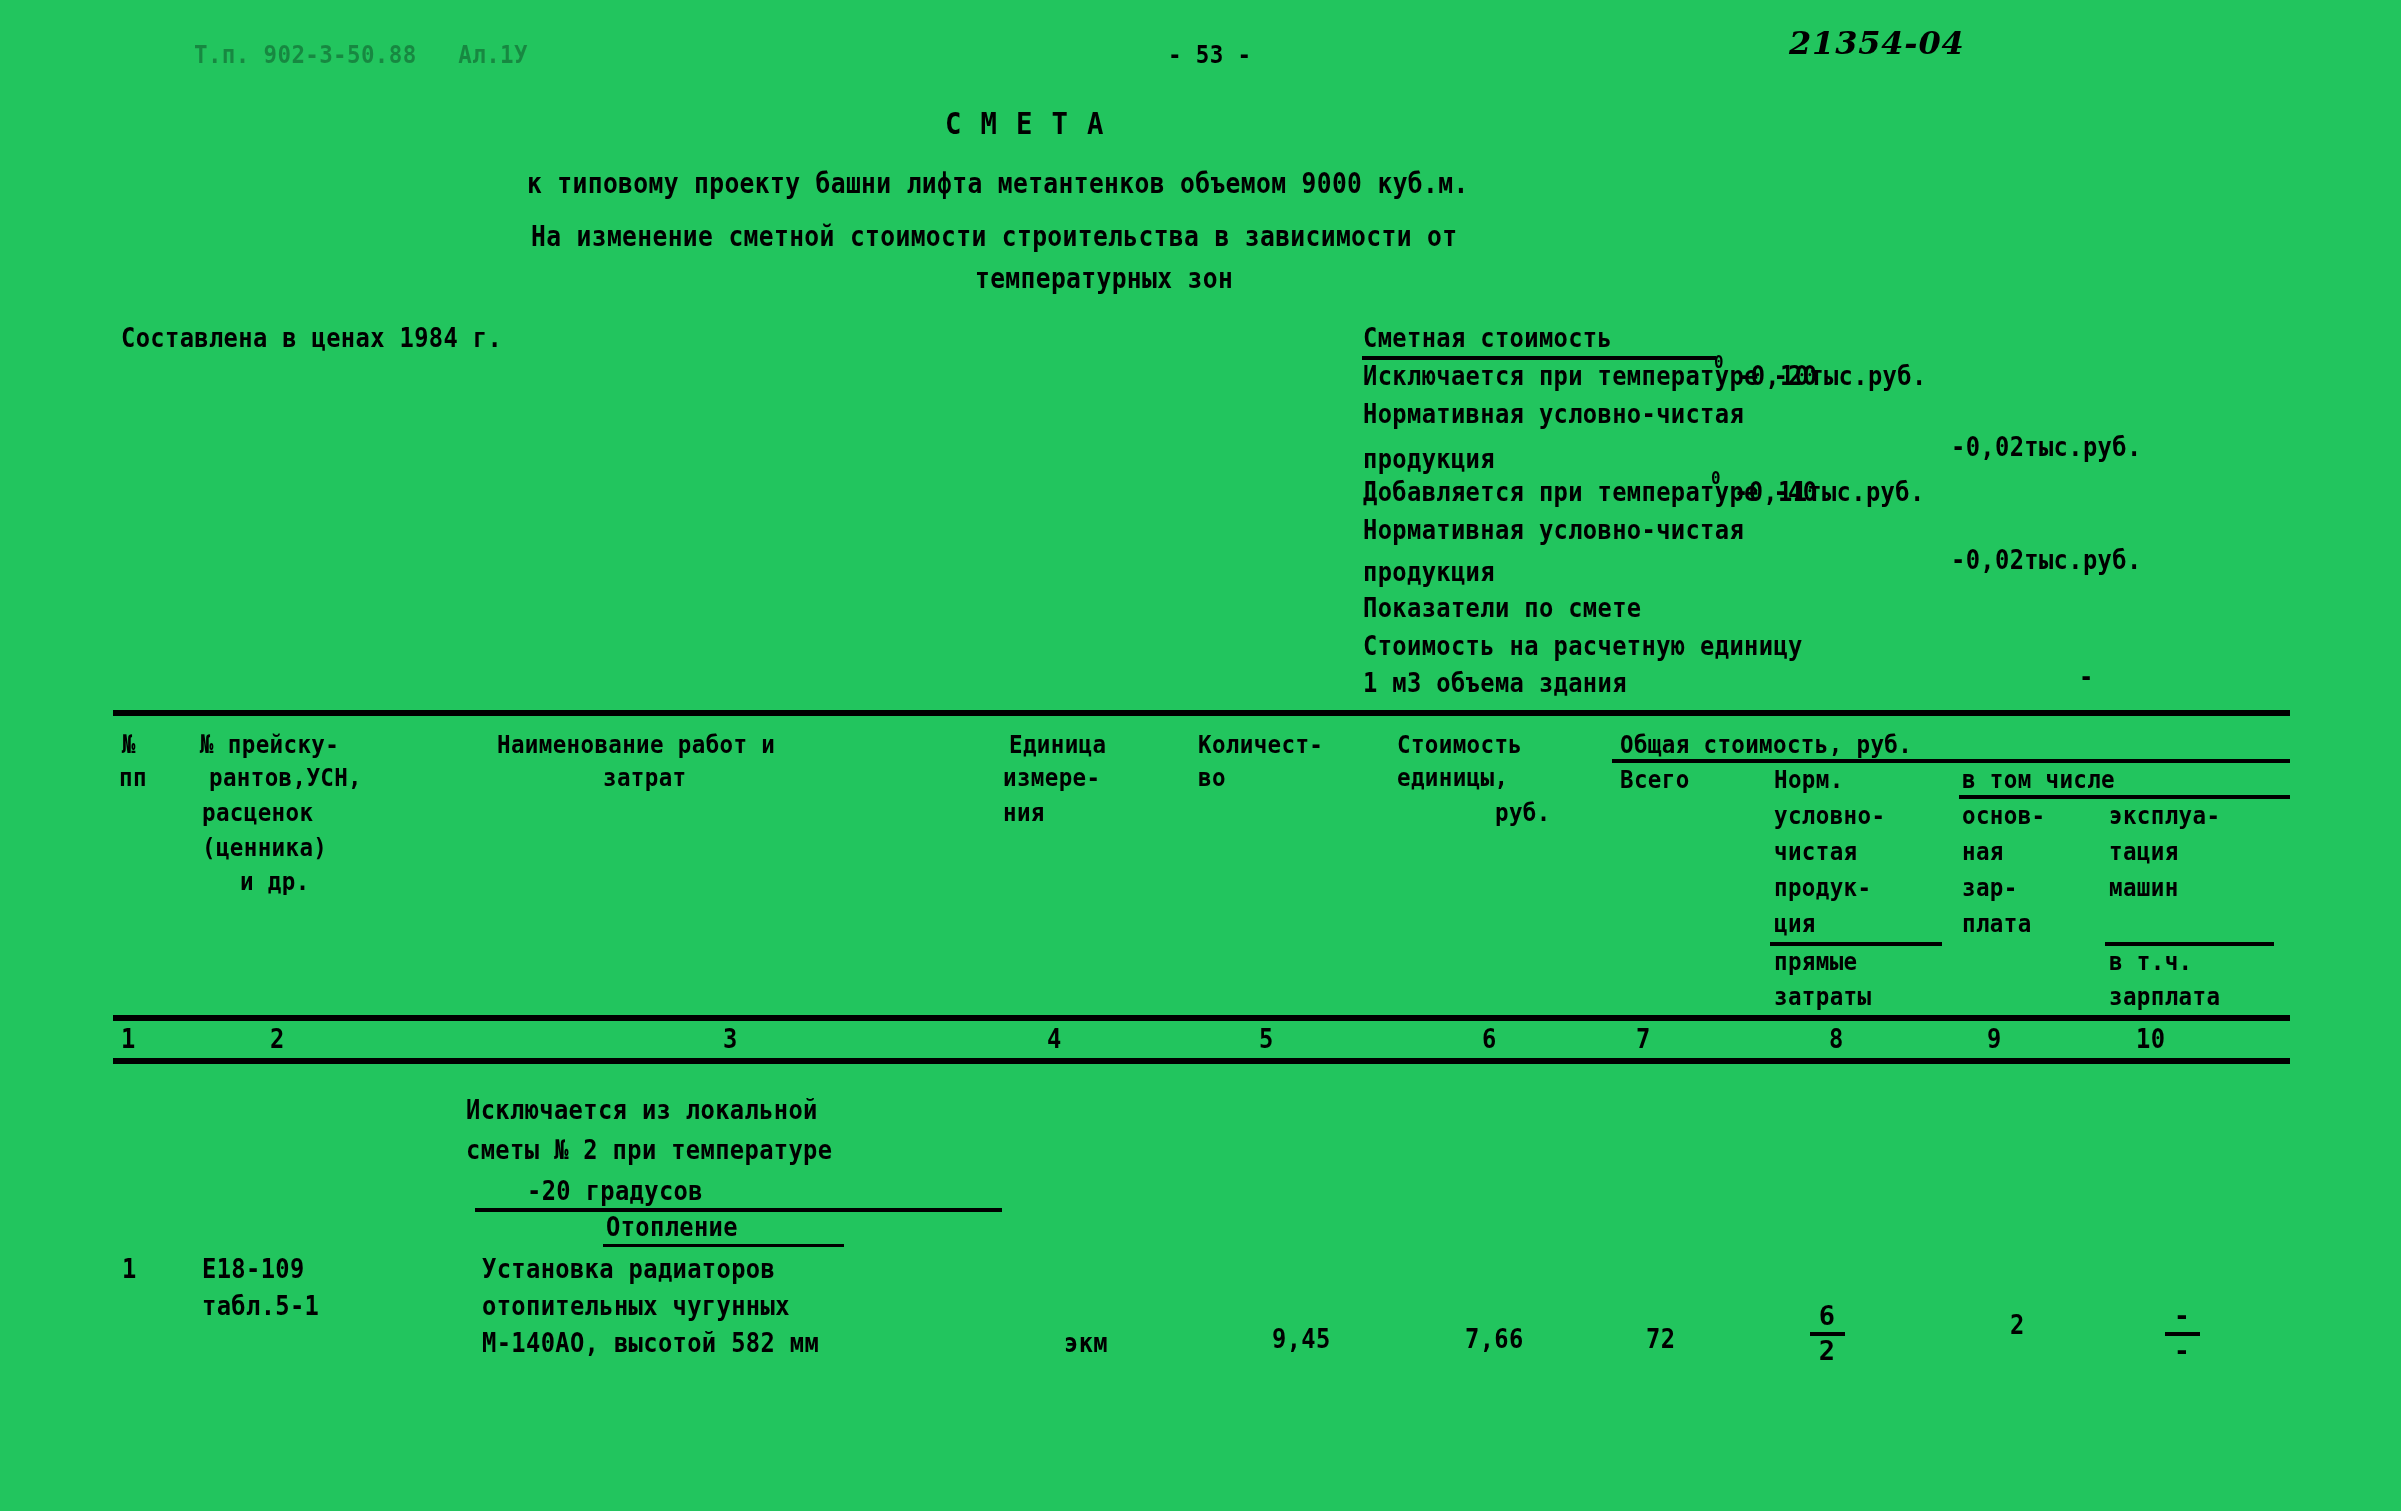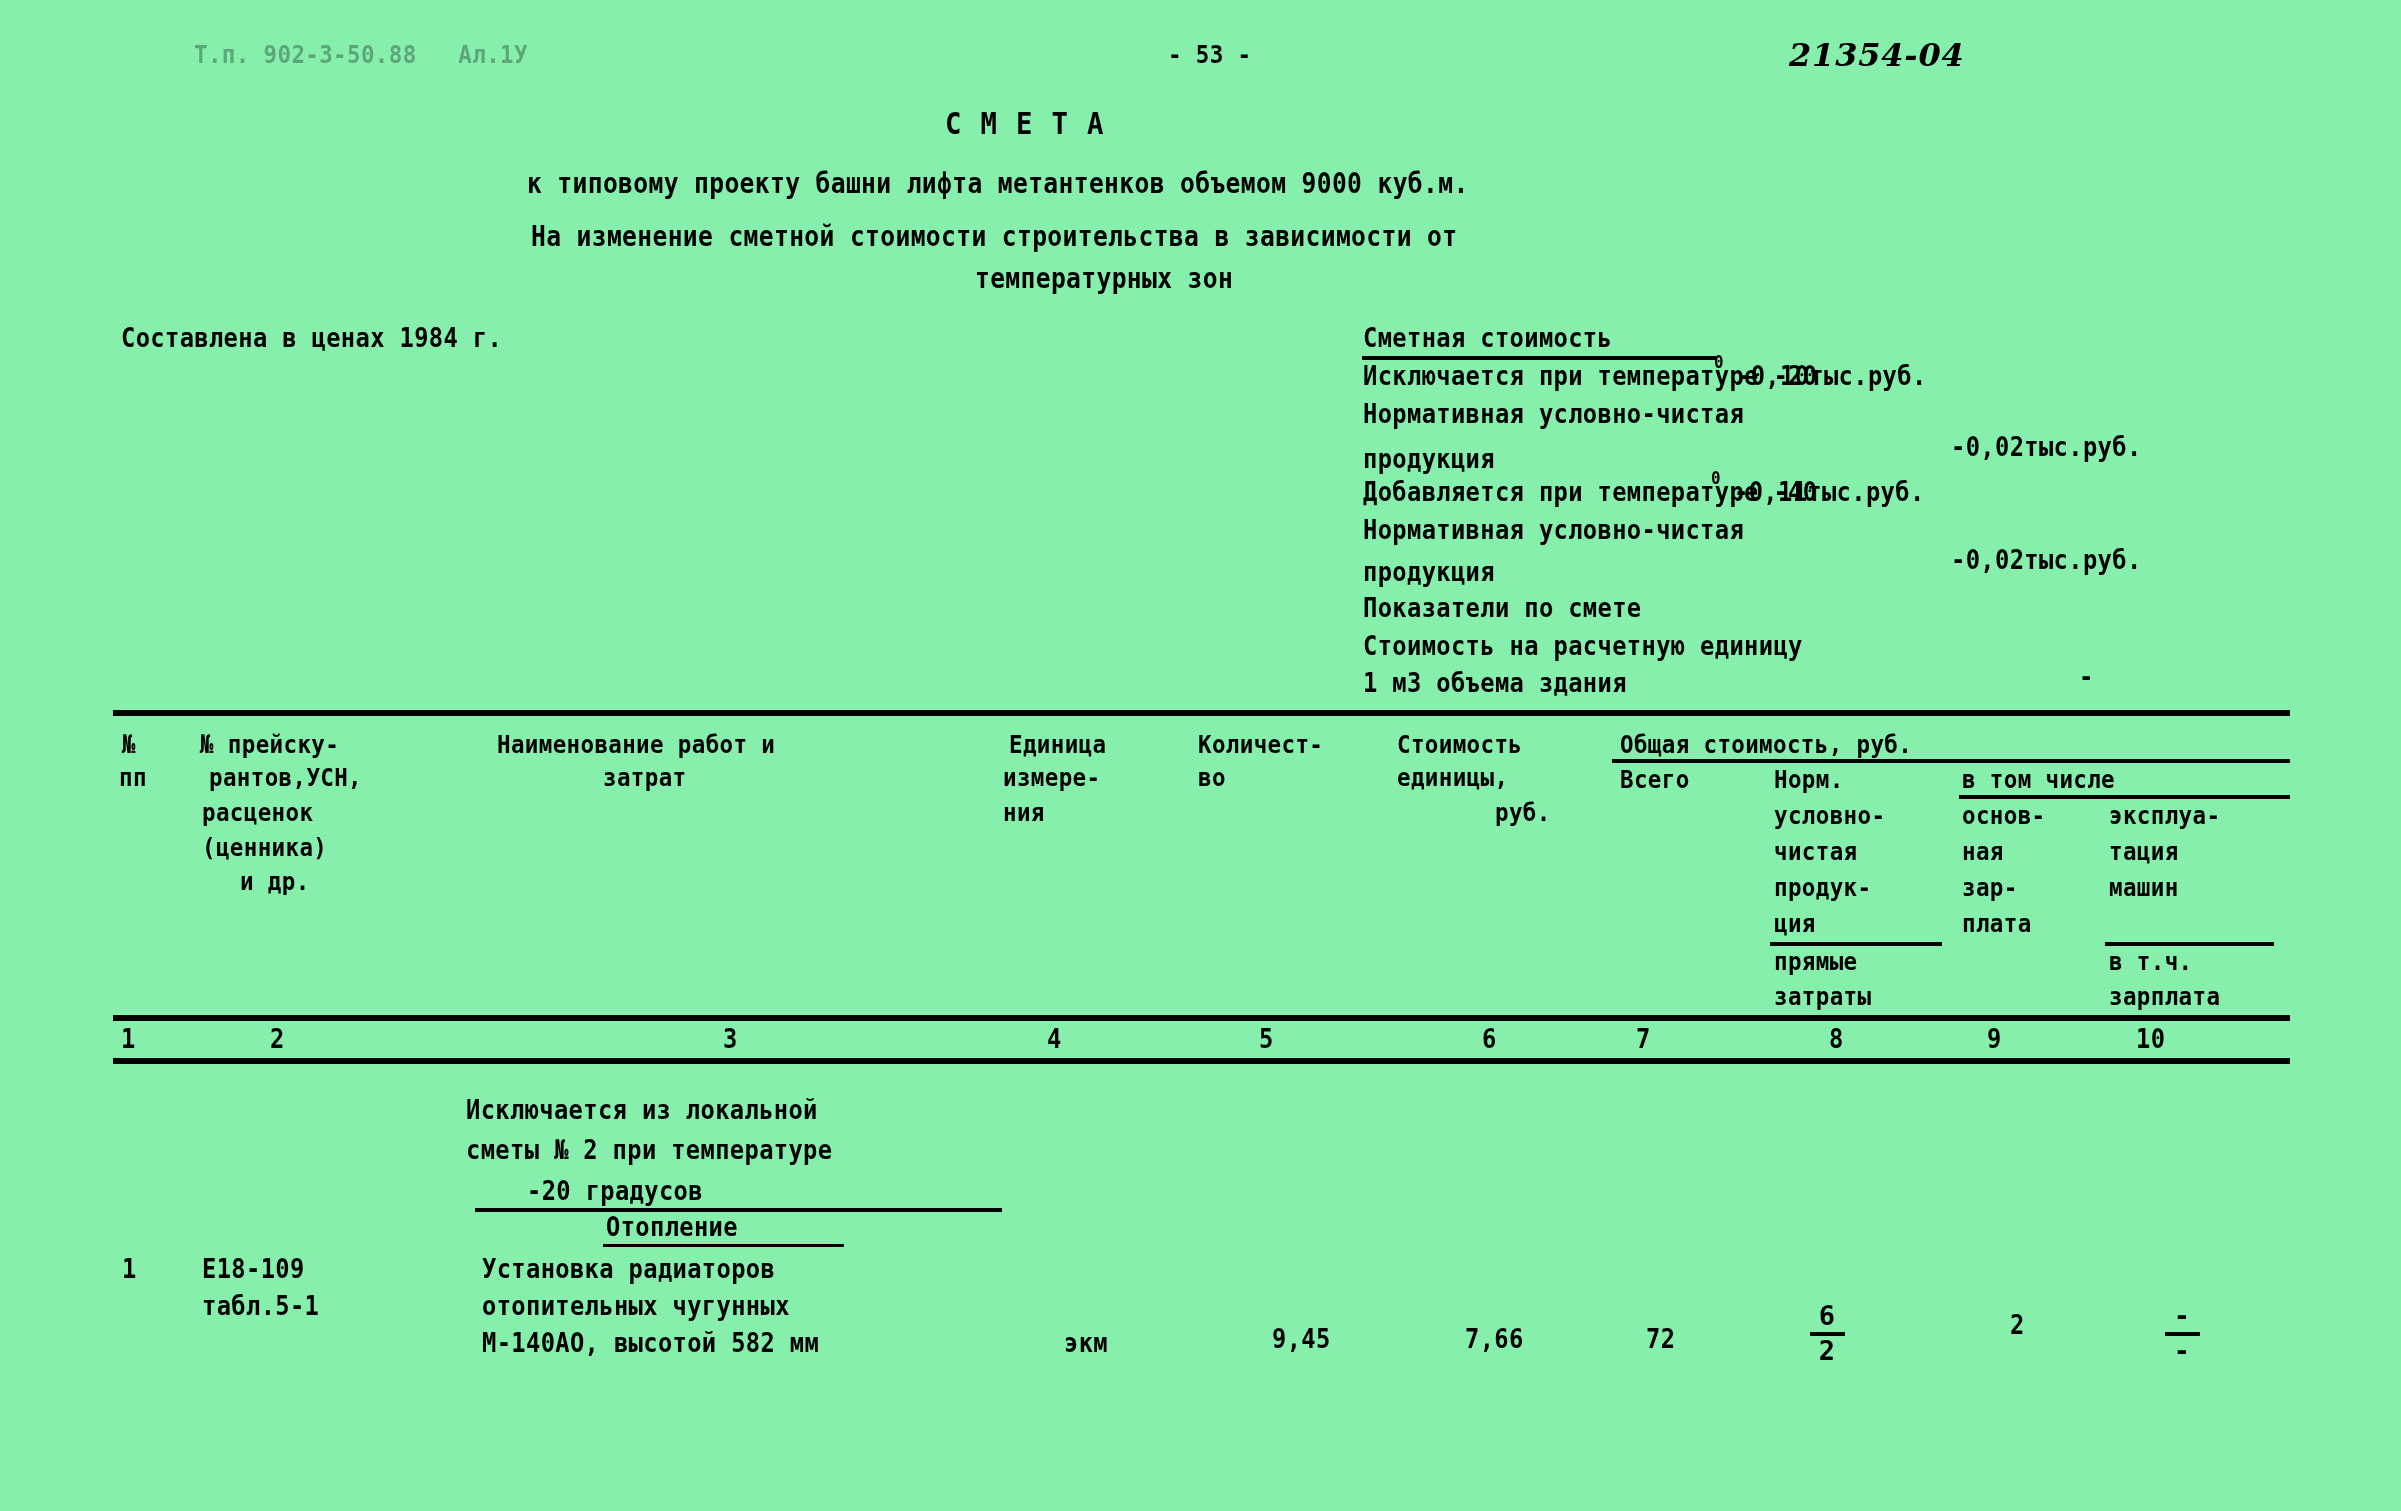--- a/index.html
+++ b/index.html
@@ -13,21 +13,21 @@
     height: 1512px;
     position: relative;
     font-family: "Liberation Mono", "DejaVu Sans Mono", monospace;
     color: #000000;
     overflow: hidden;
   }
   
   .doc {
     position: absolute;
     inset: 0;
-    background: #86efac;
+    background: #22c55e;
   }
   .tx {
     position: absolute;
     white-space: pre;
     font-weight: 700;
     letter-spacing: 0.4px;
     font-family: "DejaVu Sans Mono", "Liberation Mono", monospace;
     transform-origin: left top;
   }
   
@@ -79,21 +79,21 @@
 </style>
 </head>
 <body>
 
 <div class="doc">
 
   <div class="tx f-head faint sq" style="left:194px; top:39px;">Т.п. 902-3-50.88   Ал.1У</div>
 
   <div class="tx f-head sq" style="left:1168px; top:39px;">- 53 -</div>
 
-  <div class="tx hand" style="left:1789px; top:36px;">21354-04</div>
+  <div class="tx hand" style="left:1789px; top:24px;">21354-04</div>
 
   <div class="tx f-title sq" style="left:945px; top:105px;">С М Е Т А</div>
 
   <div class="tx f-sub sq" style="left:527px; top:167px;">к типовому проекту башни лифта метантенков объемом 9000 куб.м.</div>
 
   <div class="tx f-sub sq" style="left:531px; top:220px;">На изменение сметной стоимости строительства в зависимости от</div>
 
   <div class="tx f-sub sq" style="left:975px; top:262px;">температурных зон</div>
 
   <div class="tx f-body sq" style="left:121px; top:322px;">Составлена в ценах 1984 г.</div>

